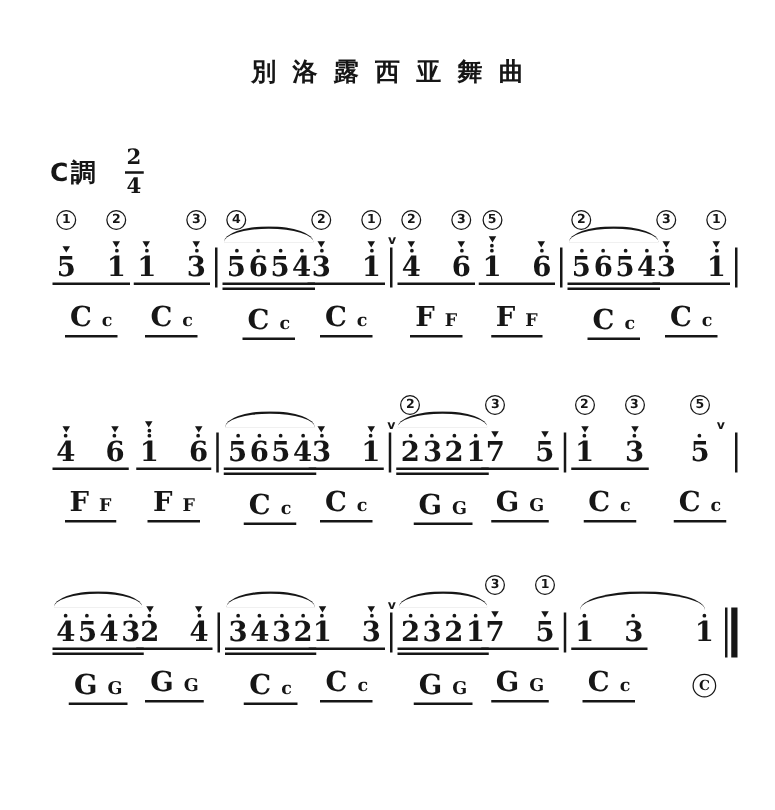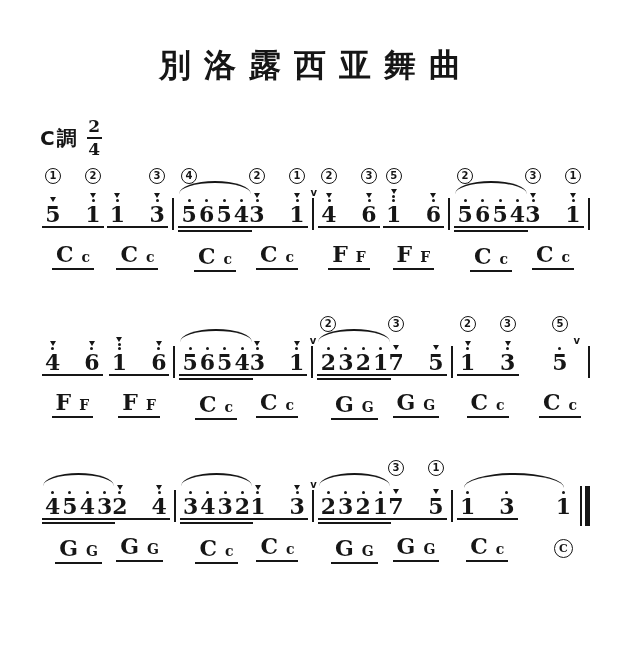--- a/index.html
+++ b/index.html
@@ -1,23 +1,23 @@
 <!DOCTYPE html>
 <html><head>
 <meta charset="utf-8">
 <style>
   html,body{margin:0;padding:0;background:#ffffff;}
   .page{position:relative;width:620px;height:648px;background:#ffffff;color:#161616;
         font-family:"DejaVu Serif", serif;overflow:hidden;}
 
   .title{position:absolute;top:44px;left:0;right:0;margin:0;text-align:center;
-         font-size:32px;font-weight:bold;letter-spacing:13px;text-indent:13px;
+         font-size:20px;font-weight:bold;letter-spacing:13px;text-indent:13px;
          font-family:"DejaVu Sans", sans-serif;}
 
-  .keysig{position:absolute;left:40px;top:118px;display:flex;align-items:center;gap:8px;font-weight:bold;}
+  .keysig{position:absolute;left:40px;top:118px;display:flex;align-items:center;gap:21px;font-weight:bold;}
   .key-name{font-size:20px;font-family:"DejaVu Sans", sans-serif;letter-spacing:2px;}
   .frac{display:inline-flex;flex-direction:column;align-items:center;line-height:1;
         font-size:17px;font-weight:bold;}
   .frac .fbar{width:15px;height:2px;background:#161616;margin:2px 0;}
 
   #score{position:absolute;left:0;top:0;width:620px;height:648px;}
   .system{position:absolute;left:38px;width:552px;display:flex;align-items:flex-start;}
   .system:nth-child(1){top:168px}
   .system:nth-child(2){top:316px}
   .system:nth-child(3){top:460px}

